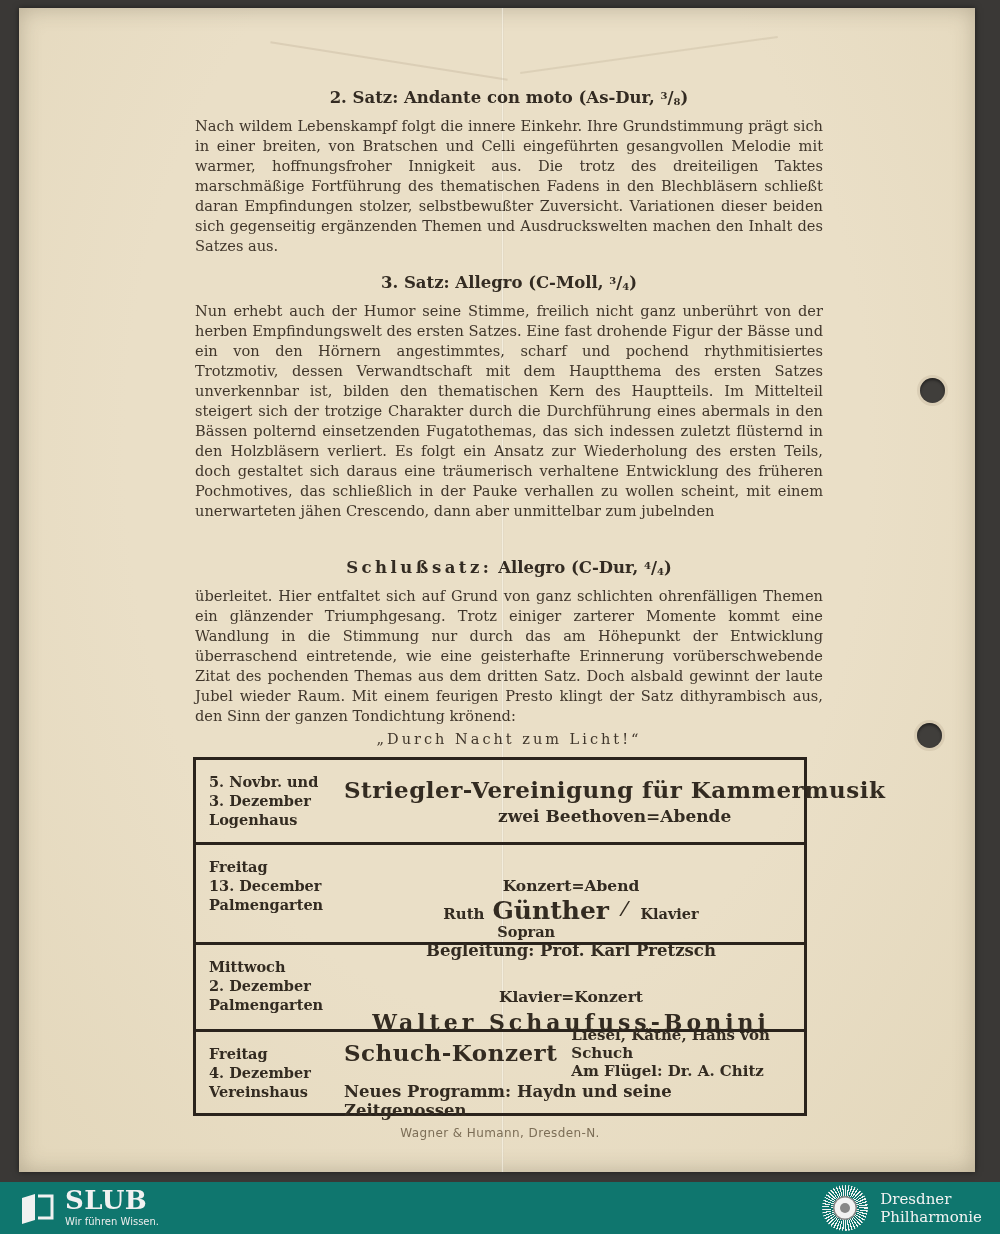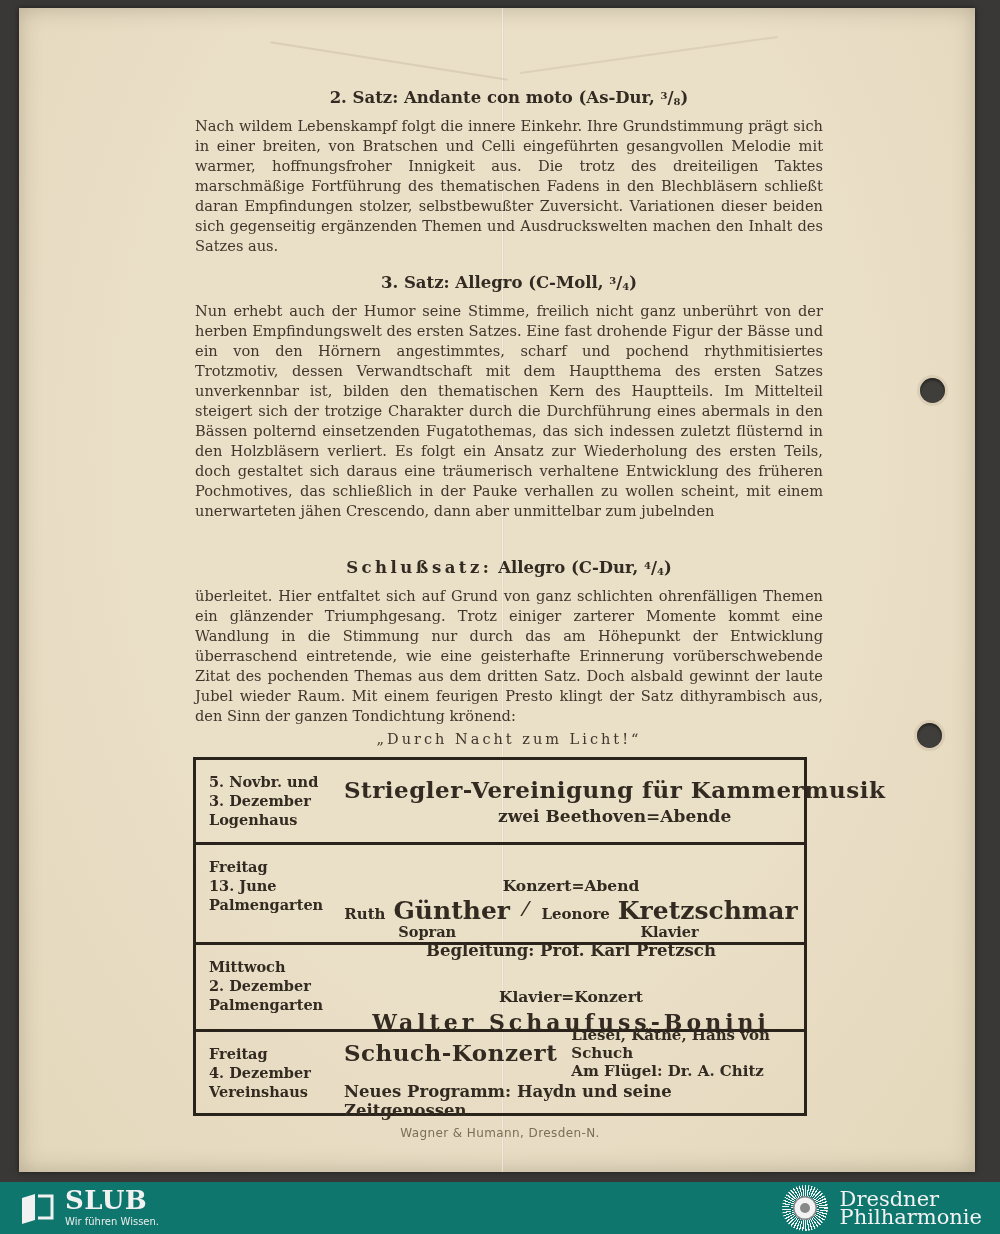--- a/index.html
+++ b/index.html
@@ -78,21 +78,21 @@
     color:#ececec; margin-top:3px; }
   .phil-brand { display:flex; align-items:center; gap:12px; cursor:pointer; }
   .sunburst { position:relative; width:46px; height:46px; border-radius:50%;
     background:repeating-conic-gradient(#f2f2f2 0deg 3.5deg, rgba(0,0,0,0) 3.5deg 8deg); }
   .sunburst .cut { position:absolute; left:50%; top:50%; transform:translate(-50%,-50%);
     width:24px; height:24px; border-radius:50%; background:#878787; }
   .sunburst .ring { position:absolute; left:50%; top:50%; transform:translate(-50%,-50%);
     width:21px; height:21px; border-radius:50%; background:#f2f2f2; }
   .sunburst .hole { position:absolute; left:50%; top:50%; transform:translate(-50%,-50%);
     width:10px; height:10px; border-radius:50%; background:#878787; }
-  .phil-text { font-family:"DejaVu Serif", serif; font-size:21px; line-height:18px; color:#f3f3f3; }
+  .phil-text { font-family:"DejaVu Serif", serif; font-size:15px; line-height:18px; color:#f3f3f3; }
 </style>
 </head>
 <body>
 
 <div class="stage">
 
   <div class="paper">
     <div class="crease-v"></div>
     <div class="crease-d1"></div>
     <div class="crease-d2"></div>
@@ -121,39 +121,35 @@
         </div>
         <div class="c-right">
           <div class="big-title">Striegler-Vereinigung für Kammermusik</div>
           <div class="sub-title">zwei Beethoven=Abende</div>
         </div>
       </div>
 
       <div class="crow row-2">
         <div class="c-left">
           <div>Freitag</div>
-          <div>13. June</div>
+          <div>13. December</div>
           <div>Palmengarten</div>
         </div>
         <div class="c-right">
           <div class="small-header">Konzert=Abend</div>
           <div class="names-line">
             <div class="name-group">
               <div class="name-parts">
                 <span class="first-name">Ruth</span>
                 <span class="last-name">Günther</span>
               </div>
               <div class="role">Sopran</div>
             </div>
             <div class="name-sep">⁄</div>
             <div class="name-group">
-              <div class="name-parts">
-                <span class="first-name">Leonore</span>
-                <span class="last-name">Kretzschmar</span>
-              </div>
               <div class="role">Klavier</div>
             </div>
           </div>
           <div class="acc-line">Begleitung: Prof. Karl Pretzsch</div>
         </div>
       </div>
 
       <div class="crow row-3">
         <div class="c-left">
           <div>Mittwoch</div>

